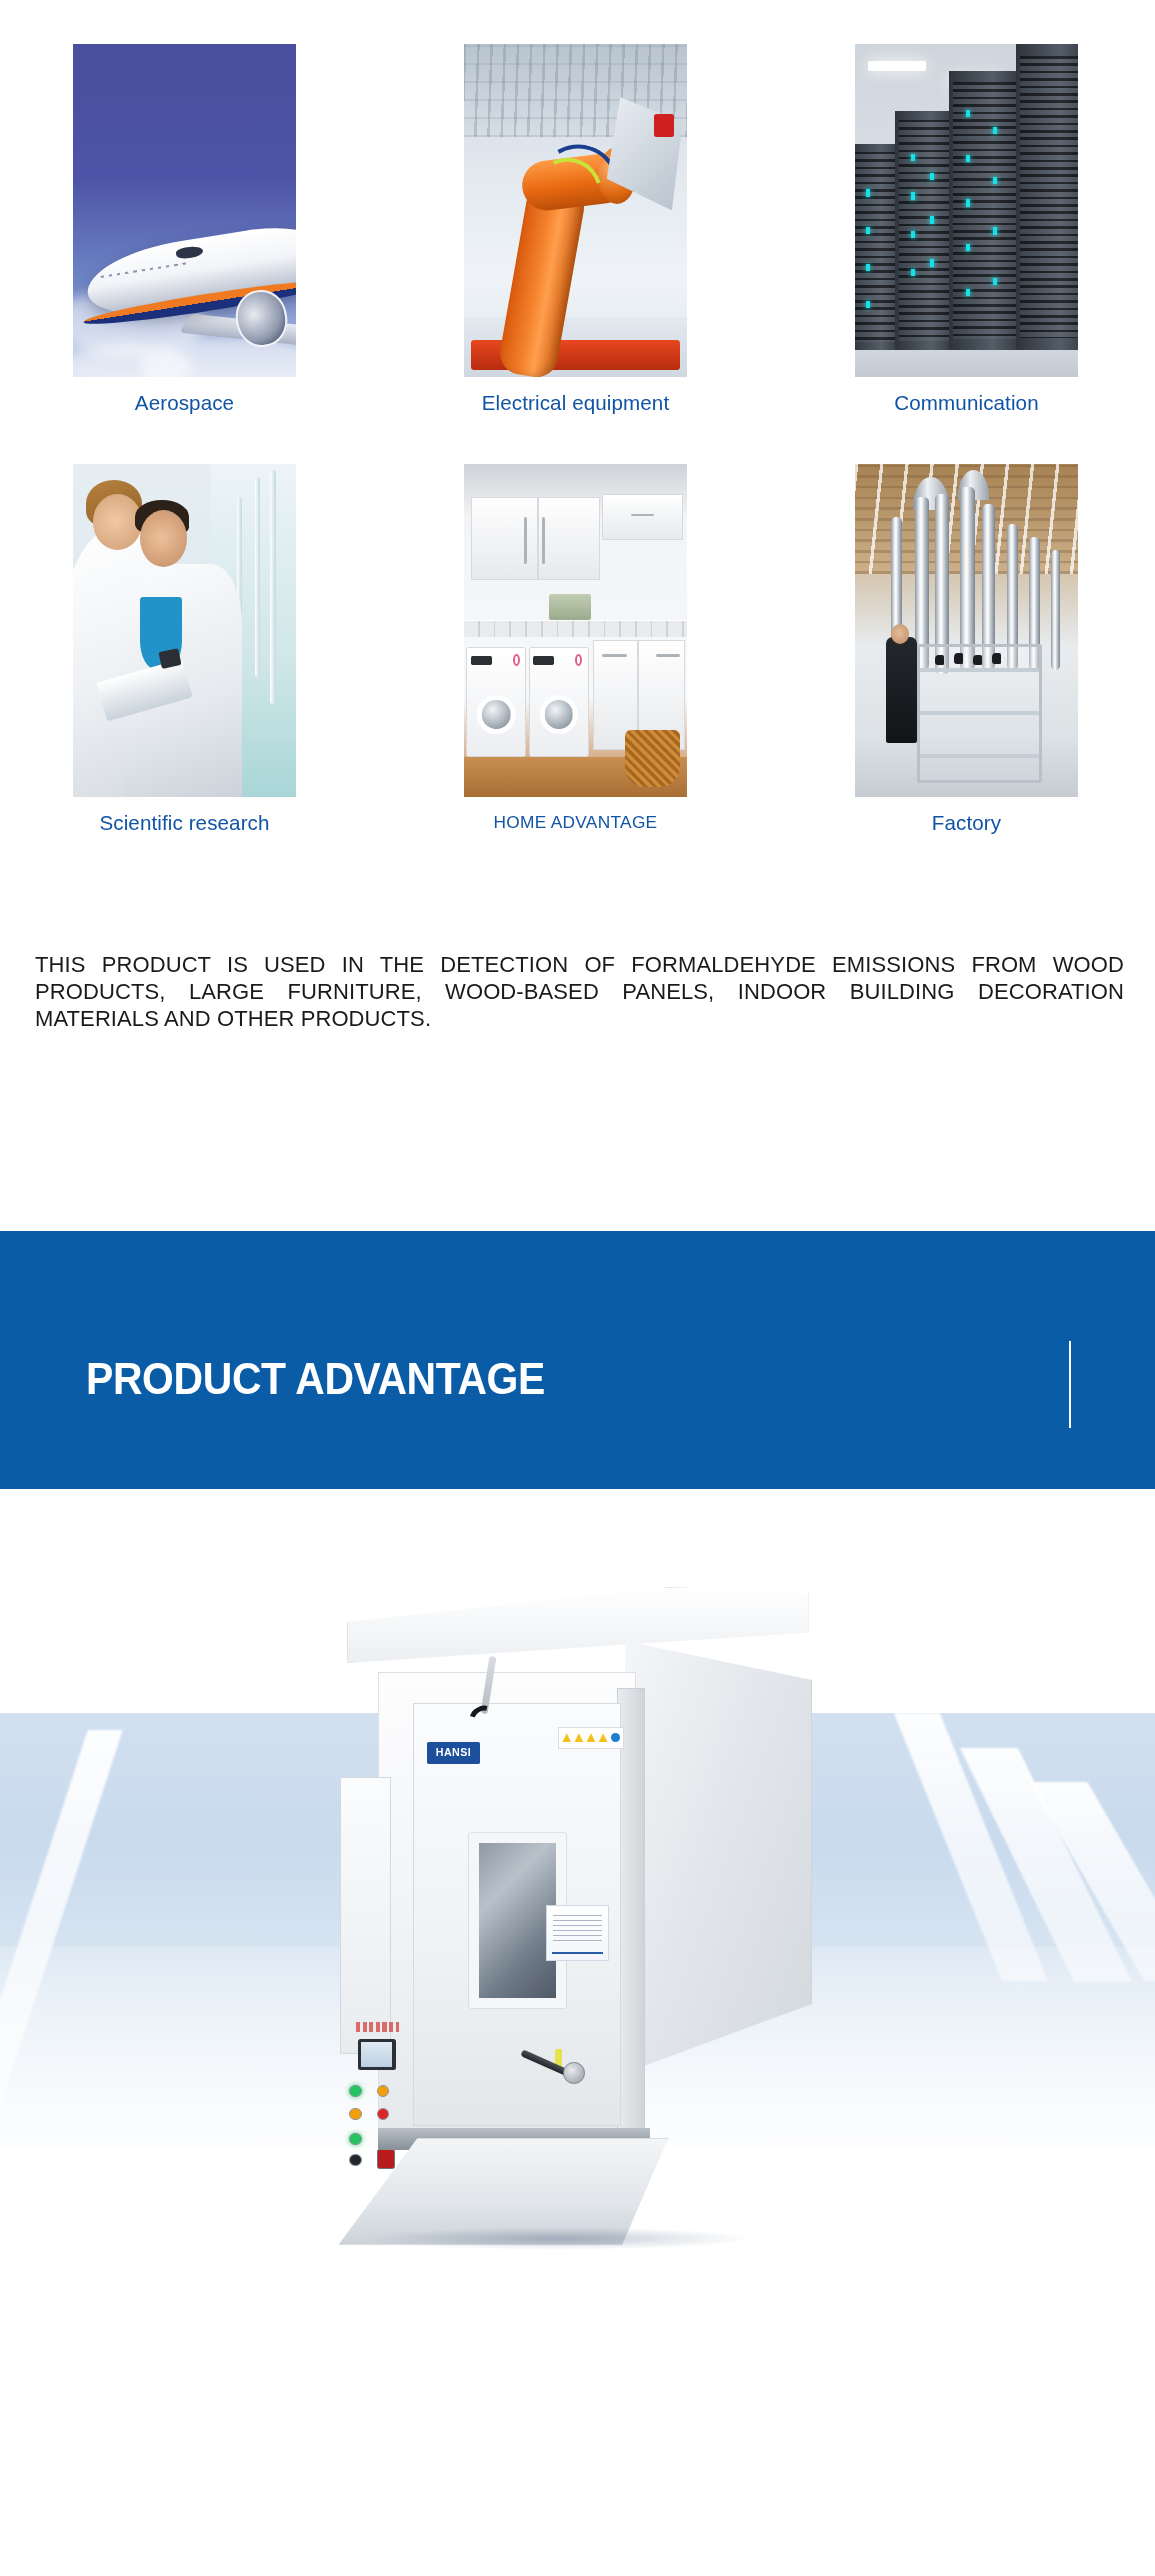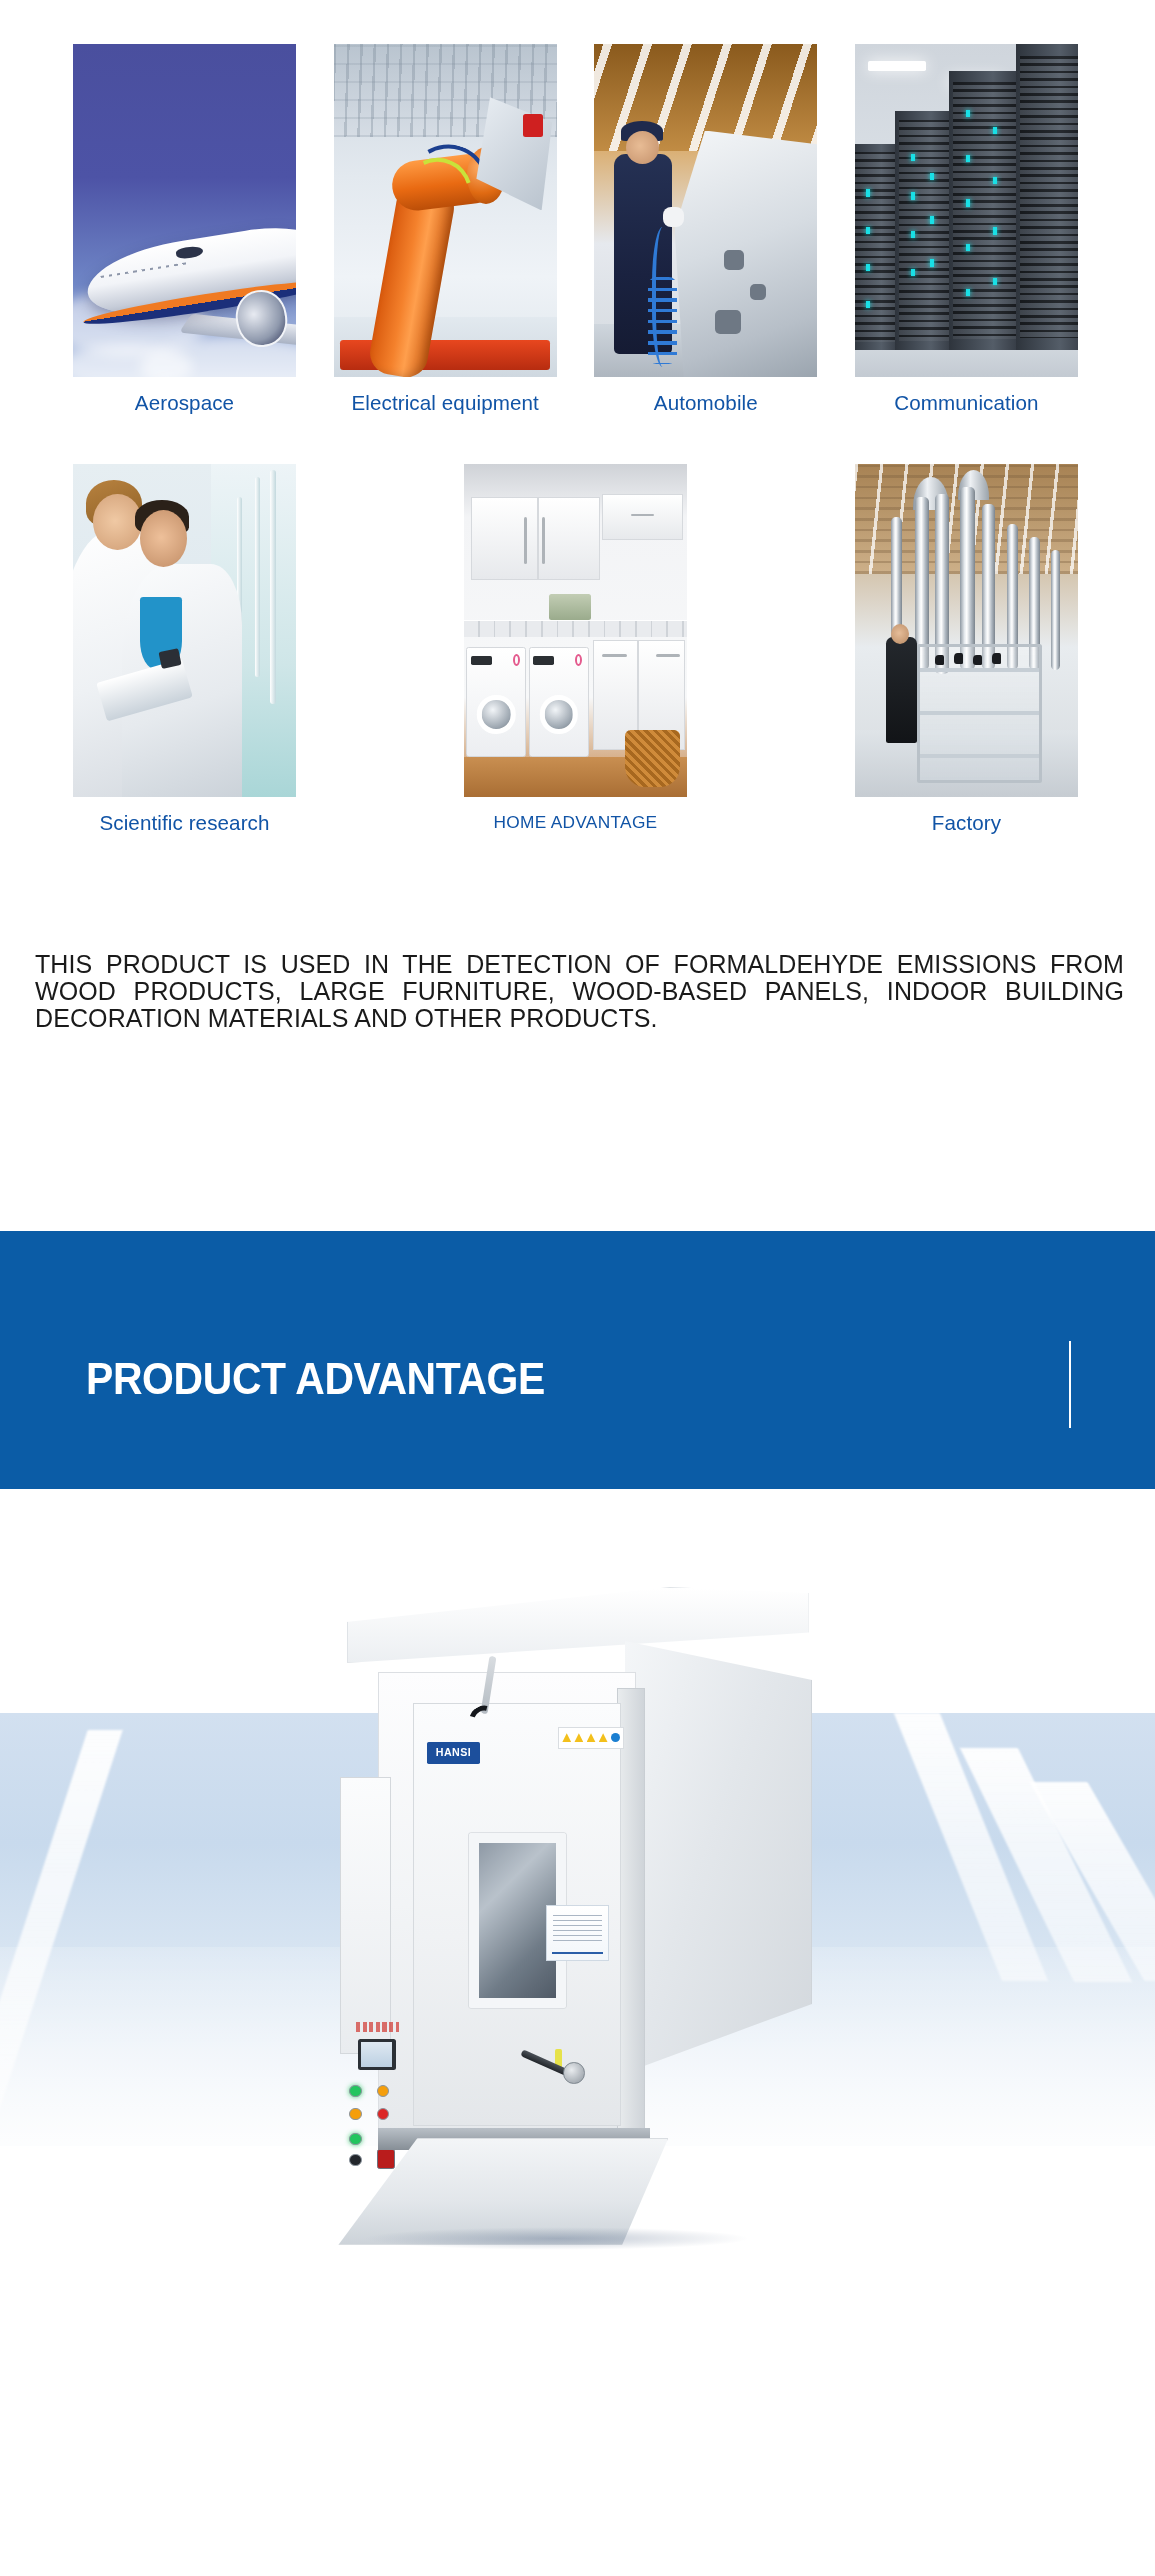--- a/index.html
+++ b/index.html
@@ -360,21 +360,21 @@
   .fc-shoe { position:absolute; width:8%; height:8%; background:#1a1c20; border-radius: 40% 18% 12% 30%; }
   .fc-floor { position:absolute; left:0; bottom:0; width:100%; height:20%;
     background: linear-gradient(180deg,#dfe4e8,#c6ccd2); }
 
   
   .description {
     position: absolute;
     left: 35px; top: 951px;
     width: 1089px;
     color: #1a1a1a;
-    font-size: 25px;
+    font-size: 22px;
     line-height: 27px;
     text-align: justify;
     letter-spacing: 0.1px;
   }
 
   
   .banner {
     position: absolute;
     left: 0; top: 1231px;
     width: 1156px; height: 258px;
@@ -613,39 +613,20 @@
           <div class="rb-joint"></div>
           <div class="rb-cable"></div>
           <div class="rb-cable2"></div>
           <div class="rb-tool"></div>
           <div class="rb-tool-red"></div>
         </div>
       </div>
       <div class="app-label">Electrical equipment</div>
     </div>
 
-    <div class="app-cell">
-      <div class="app-thumb">
-        <div class="pic pic-auto">
-          <div class="au-lights"></div>
-          <div class="au-floor"></div>
-          <div class="au-body"></div>
-          <div class="au-hole" style="left:58%;top:62%;width:9%;height:6%"></div>
-          <div class="au-hole" style="left:70%;top:72%;width:7%;height:5%"></div>
-          <div class="au-hole" style="left:54%;top:80%;width:12%;height:7%"></div>
-          <div class="au-worker-body"></div>
-          <div class="au-cap"></div>
-          <div class="au-worker-head"></div>
-          <div class="au-glove"></div>
-          <div class="au-hose"></div>
-          <div class="au-hose-coil"></div>
-        </div>
-      </div>
-      <div class="app-label">Automobile</div>
-    </div>
 
     <div class="app-cell">
       <div class="app-thumb">
         <div class="pic pic-server">
           <div class="sv-floor"></div>
           <div class="sv-light" style="left:6%;top:5%;width:26%;height:3%"></div>
           <div class="sv-light" style="left:42%;top:10%;width:24%;height:3%"></div>
           <div class="sv-rack" style="left:-2%;width:22%;height:62%">
             <div class="sv-vents"></div>
             <div class="sv-led" style="left:32%;top:22%"></div>

